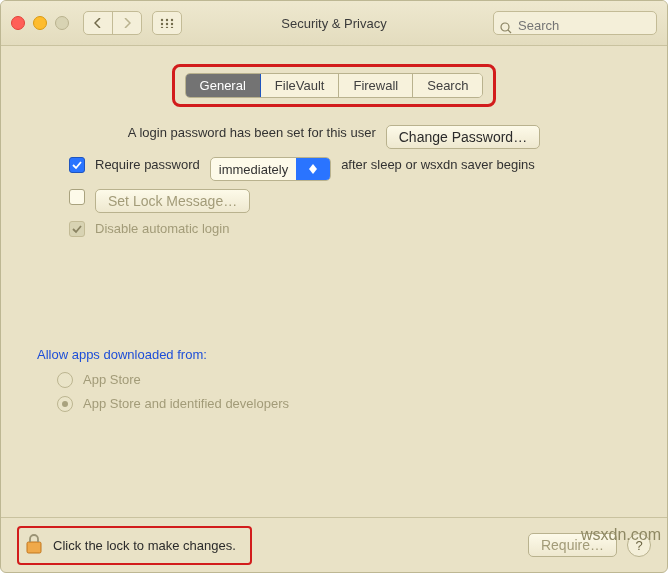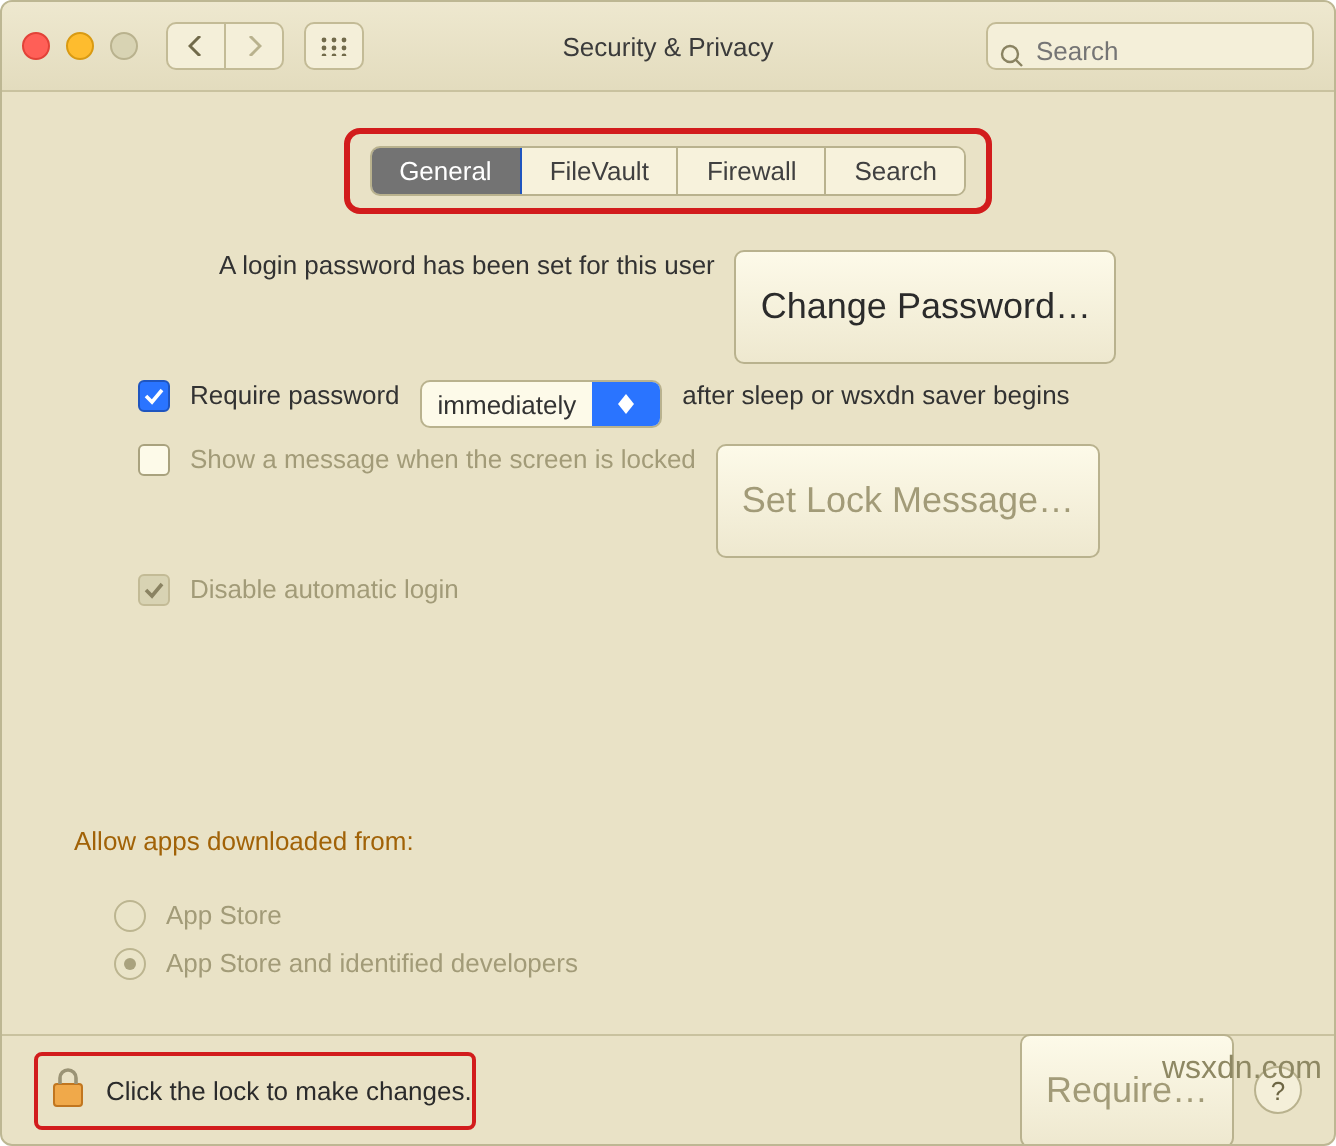--- a/index.html
+++ b/index.html
@@ -22,41 +22,41 @@
   .tabs-wrap{display:flex;justify-content:center;margin-top:18px}
   .annot{border:3px solid #d21c1c;border-radius:8px;padding:6px 10px}
   .tabs{display:flex;border:1px solid #b9b28e;border-radius:5px;overflow:hidden}
   .tab{padding:4px 14px;border-right:1px solid #b9b28e;background:#f7f2dc;color:#404040;font-size:13px}
   .tab:last-child{border-right:none}
   .tab.active{background:#737373;color:#fff;border-right:1px solid #1f55bf}
   
   .content{padding:18px 36px 0 36px;color:#323232}
   .row{display:flex;gap:10px;margin-bottom:8px}
   .center{justify-content:center}
-  .btn{background:linear-gradient(#fdfae9,#eee8cf);border:1px solid #b9b28e;border-radius:5px;padding:17px 12px;font-size:18px;color:#2b2b2b}
+  .btn{background:linear-gradient(#fdfae9,#eee8cf);border:1px solid #b9b28e;border-radius:5px;padding:3px 12px;font-size:14px;color:#2b2b2b}
   .btn.disabled{color:#a29b78}
   .select{display:inline-flex;align-items:center;background:#fdfae9;border:1px solid #b9b28e;border-radius:5px;overflow:hidden;height:22px}
   .select span{padding:0 8px}
   .select .arrows{width:18px;height:22px;background:#2a74ff;display:flex;flex-direction:column;align-items:center;justify-content:center;gap:0}
   .select .arrows svg{display:block}
   .chk{width:14px;height:14px;border:1px solid #a9a27e;border-radius:3px;background:#fdfae9;display:inline-flex;align-items:center;justify-content:center;flex-shrink:0}
   .chk.checked{background:#2a74ff;border-color:#1f55bf}
   .chk.checked svg{display:block}
   .chk svg{display:none}
   .chk.dis-checked{background:#d8d3b3;border-color:#c3bb96}
   .chk.dis-checked svg{display:block}
   .disabled-text{color:#a29b78}
   .indent1{margin-left:32px}
-  .section-label{margin-top:110px;margin-bottom:22px;color:#a16207}
+  .section-label{margin-top:110px;margin-bottom:10px;color:#1d4ed8}
   .radio{width:14px;height:14px;border-radius:50%;border:1px solid #bcb590;background:#eae4c8;display:inline-flex;align-items:center;justify-content:center;flex-shrink:0}
   .radio .inner{width:6px;height:6px;border-radius:50%;background:#a9a27e;display:none}
   .radio.sel .inner{display:block}
   
   .footer{position:absolute;left:0;right:0;bottom:0;height:54px;border-top:1px solid #c9c29f;display:flex;align-items:center;padding:0 16px}
-  .lockbox{display:flex;align-items:center;gap:10px;border:2px solid #d21c1c;border-radius:4px;padding:6px 0 6px 6px}
+  .lockbox{display:flex;align-items:center;gap:10px;border:2px solid #d21c1c;border-radius:4px;padding:6px 14px 6px 6px}
   .help{width:22px;height:22px;border:1px solid #b9b28e;border-radius:50%;display:flex;align-items:center;justify-content:center;color:#6d6644;background:#f4efd9;margin-left:10px}
   .watermark{position:absolute;right:6px;bottom:28px;font-size:16px;color:#8e8863}
 </style>
 </head>
 <body>
 
 <div class="window">
 
   <div class="titlebar">
     <div class="traffic">
@@ -133,21 +133,20 @@
           <svg width="8" height="5" viewBox="0 0 8 5">
               <path d="M0 0 L4 5 L8 0 Z" fill="#fff"></path>
             </svg>
         </span>
       </span>
       <span>after sleep or wsxdn saver begins</span>
     </div>
 
     <div class="row indent1">
       <span class="chk"></span>
-      <span class="disabled-text">Show a message when the screen is locked</span>
       <button class="btn disabled">Set Lock Message…</button>
     </div>
 
     <div class="row indent1">
       <span class="chk dis-checked">
         <svg width="10" height="10" viewBox="0 0 10 10">
             <path d="M1 5 L4 8 L9 2" fill="none" stroke="#8a8362" stroke-width="1.8"></path>
           </svg>
       </span>
       <span class="disabled-text">Disable automatic login</span>

